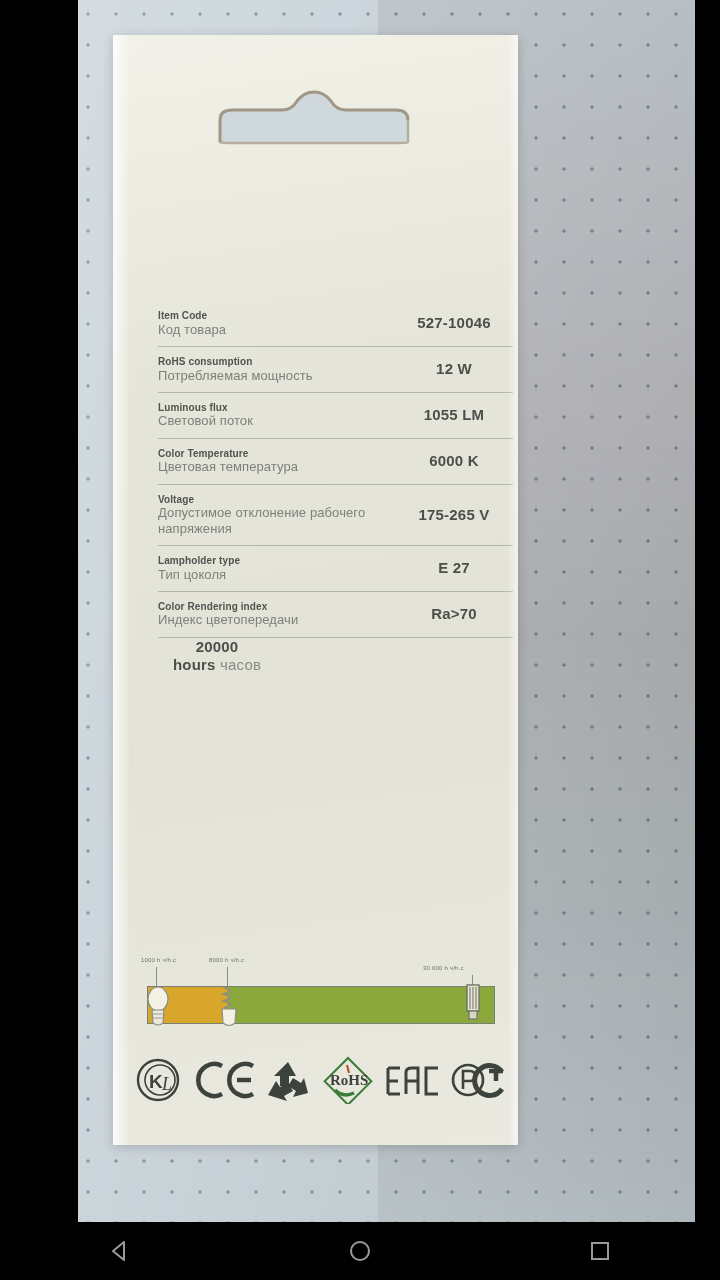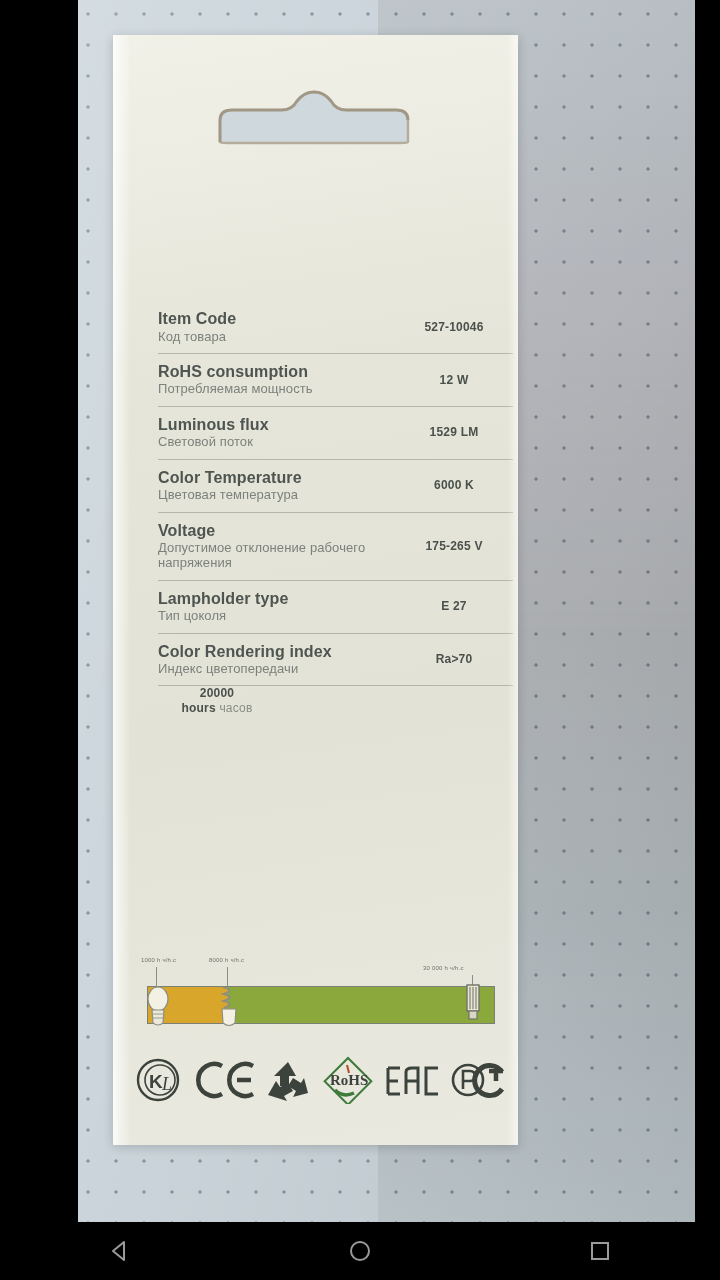--- a/index.html
+++ b/index.html
@@ -56,23 +56,23 @@
   
   #hangtab{position:absolute;left:101px;top:55px;width:200px;height:55px;}
   #hangtab svg{display:block;}
 
   
   #spec{position:absolute;left:45px;top:266px;width:355px;}
   .row{position:relative;display:flex;align-items:center;
        border-top:1px solid rgba(120,128,116,.45);}
   .row:first-child{border-top:none;}
   .labels{flex:1 1 auto;padding:9px 0 9px 0;}
-  .en{font-size:16px;font-weight:bold;color:#4e5550;line-height:1.16;letter-spacing:.1px;}
+  .en{font-size:10px;font-weight:bold;color:#4e5550;line-height:1.16;letter-spacing:.1px;}
   .ru{font-size:13px;color:#7b827c;line-height:1.18;letter-spacing:.1px;}
-  .val{flex:0 0 118px;text-align:center;font-size:12px;font-weight:bold;
+  .val{flex:0 0 118px;text-align:center;font-size:15px;font-weight:bold;
        color:#4a514c;letter-spacing:.2px;line-height:1.2;}
   .val .sub{color:#868d86;font-weight:normal;}
   .val .unitrow{white-space:nowrap;}
 
   
   #lifebar{position:absolute;left:20px;top:920px;width:372px;height:78px;}
   .lb-ticklabel{position:absolute;font-size:6px;color:#6d746d;letter-spacing:.2px;white-space:nowrap;}
   .lb-tick{position:absolute;width:1px;background:#8a8f86;}
   .lb-track{position:absolute;left:14px;top:31px;width:348px;height:38px;
             border:1.5px solid #7b8074;box-sizing:border-box;display:flex;overflow:hidden;}
@@ -130,21 +130,21 @@
             <div class="ru">Потребляемая мощность</div>
           </div>
           <div class="val">12 W</div>
         </div>
 
         <div class="row">
           <div class="labels">
             <div class="en">Luminous flux</div>
             <div class="ru">Световой поток</div>
           </div>
-          <div class="val">1529 LM</div>
+          <div class="val">1055 LM</div>
         </div>
 
         <div class="row">
           <div class="labels">
             <div class="en">Color Temperature</div>
             <div class="ru">Цветовая температура</div>
           </div>
           <div class="val">6000 K</div>
         </div>
 

